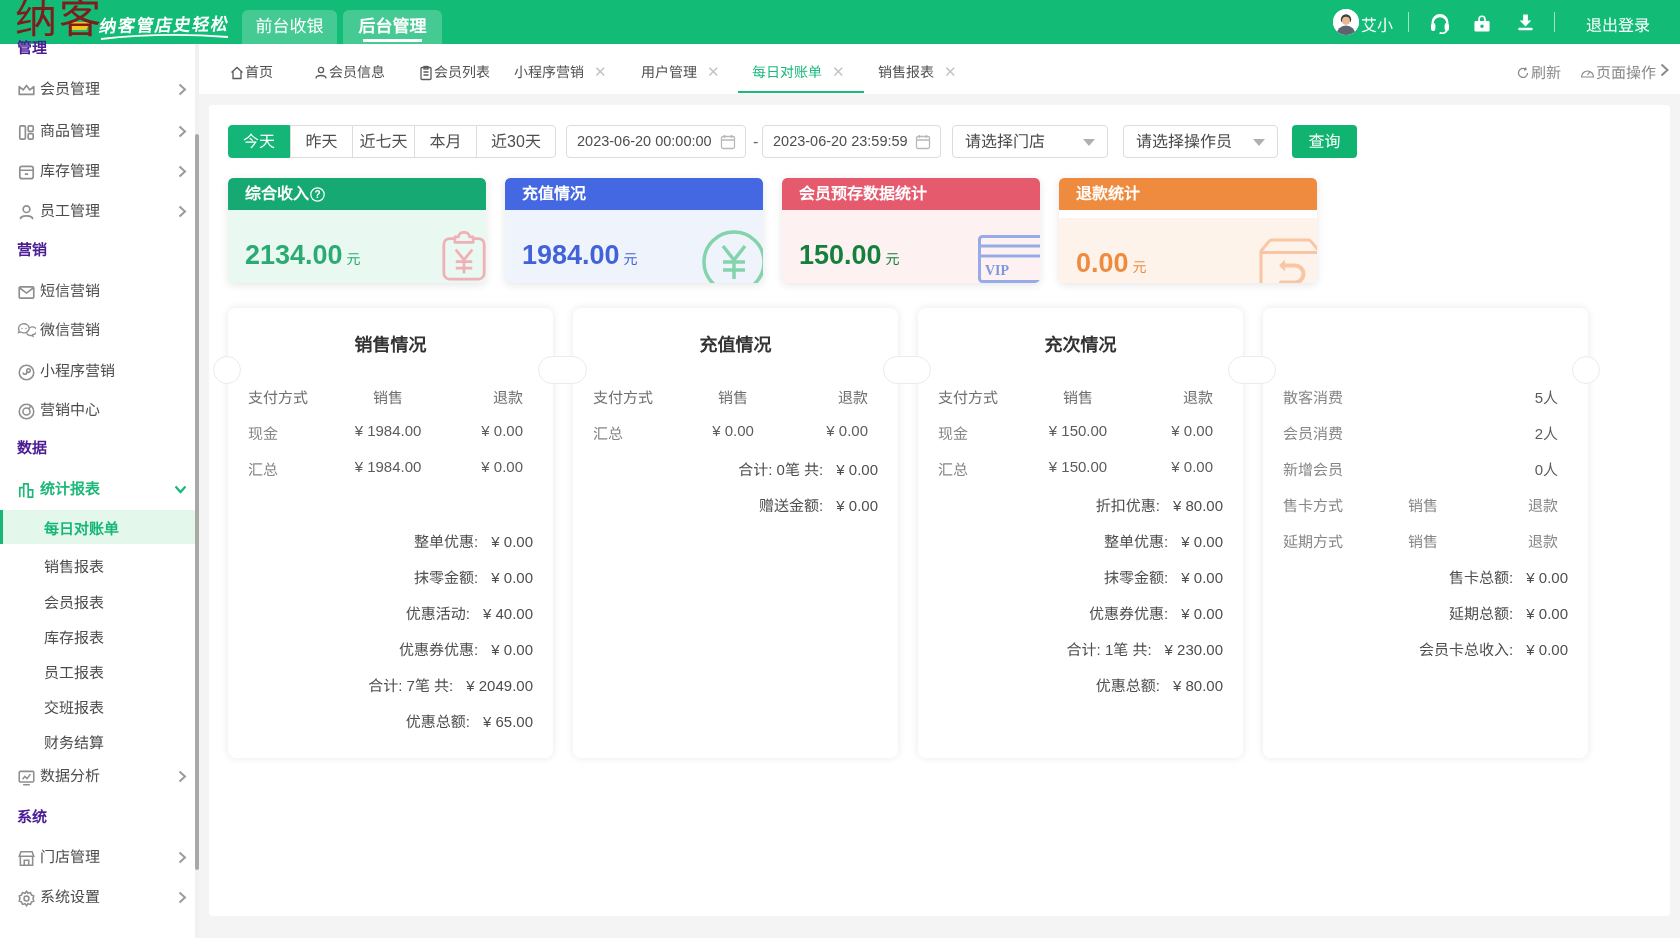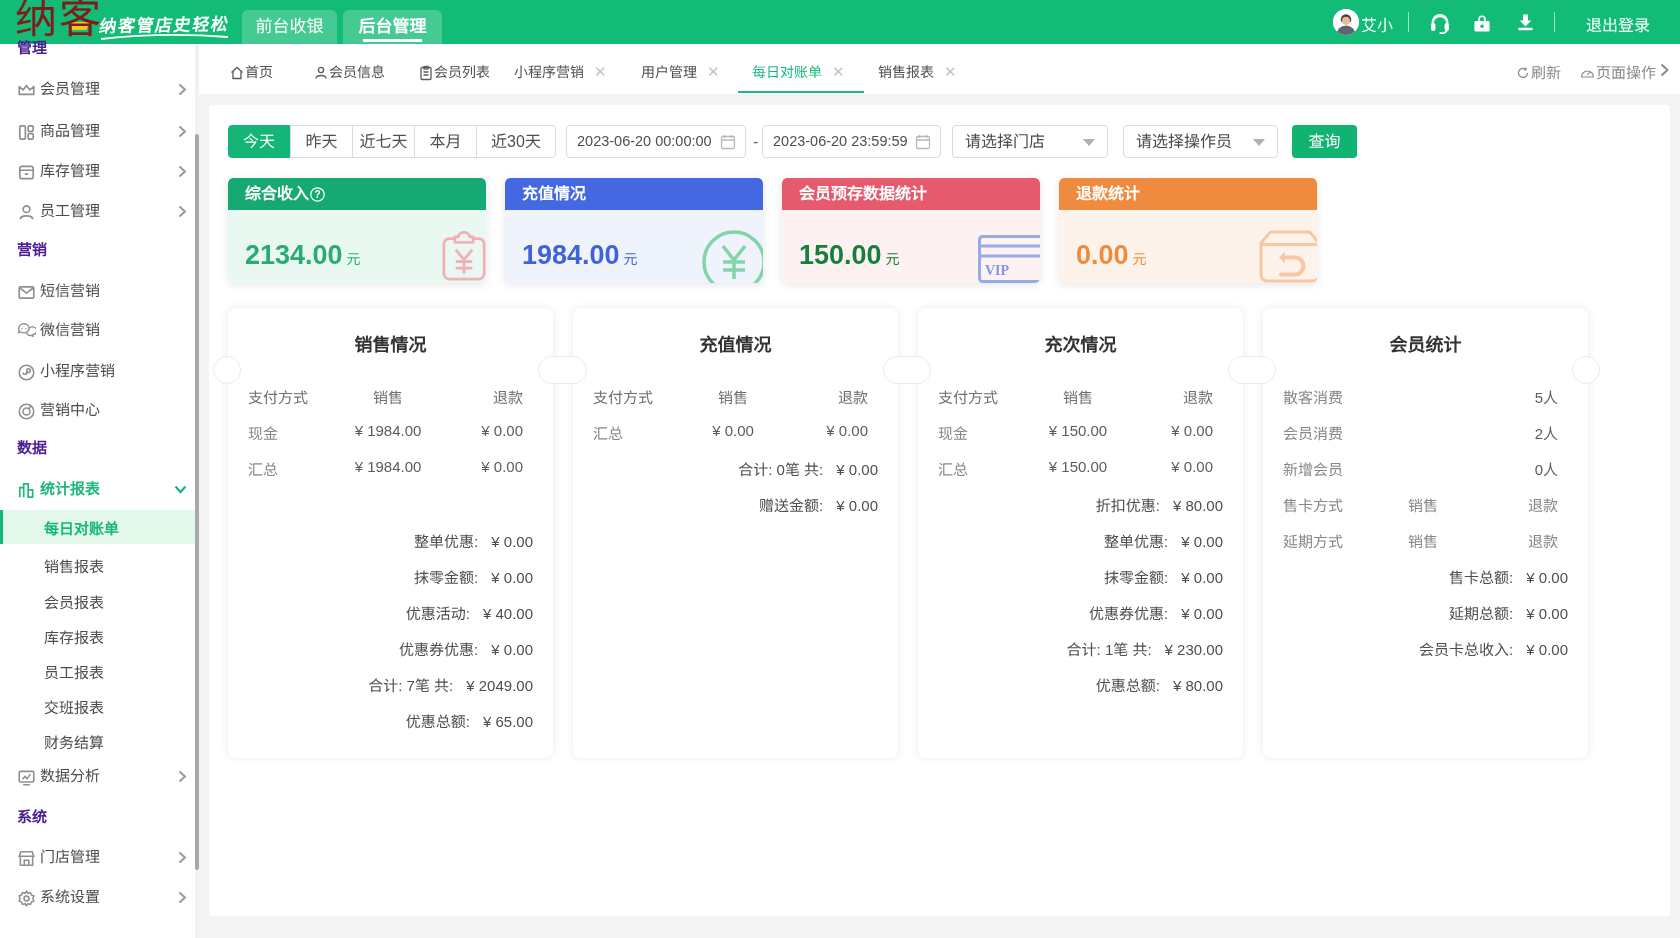--- a/index.html
+++ b/index.html
@@ -361,21 +361,21 @@
             <g stroke="#96abe8" stroke-width="3" fill="none">
               <rect x="1.5" y="1.5" width="76" height="45" rx="3"></rect>
               <path d="M1.5 11 L70 11 M1.5 21 L70 21"></path>
               <text x="7" y="40" font-size="14" font-weight="bold" fill="#7f97e0" stroke="none" font-family="Liberation Serif">VIP</text>
             </g>
           </svg>
       </div>
     </div>
     <div class="scard" style="left:850px;">
       <div class="hd" style="background:#ef8b3e;">退款统计</div>
-      <div class="bd" style="background:#fdf3ea;">
+      <div class="bd" style="background:#fdf3ea;margin-top:8px;">
         <div class="num" style="color:#ef8b3e;">0.00<span class="yuan">元</span></div>
         <svg class="scic" style="right:-6px;bottom:0;" width="64" height="53" viewBox="0 0 64 53">
             <g stroke="#f8c6a4" stroke-width="3" fill="none">
               <path d="M13 2 L49 2 a4 4 0 0 1 3.2 1.6 L60 13 L60 45 a6 6 0 0 1 -6 6 L8 51 a6 6 0 0 1 -6 -6 L2 13 L9.8 3.6 A4 4 0 0 1 13 2 Z M2 14.5 L60 14.5" stroke-linejoin="round"></path>
               <path d="M20 27.5 L26 21.5 L26 33.5 Z" fill="#f8c6a4" stroke="none"></path>
               <path d="M24 27.5 L36 27.5 a8.5 8.5 0 0 1 0 17 L22 44.5" stroke-width="4" stroke-linecap="round"></path>
             </g>
           </svg>
       </div>
     </div>
@@ -465,21 +465,20 @@
           <span class="rv">优惠券优惠:<b>¥ 0.00</b></span>
         </div>
       <div class="prow" style="top:330px;">
           <span class="rv">合计: 1笔 共:<b>¥ 230.00</b></span>
         </div>
       <div class="prow" style="top:366px;">
           <span class="rv">优惠总额:<b>¥ 80.00</b></span>
         </div>
     </div>
     <div class="panel" style="left:1054px;">
-      <h3>会员统计</h3>
       <div class="prow" style="top:78px;">
           <span class="c1">散客消费</span>
           <span class="c3">5人</span>
         </div>
       <div class="prow" style="top:114px;">
           <span class="c1">会员消费</span>
           <span class="c3">2人</span>
         </div>
       <div class="prow" style="top:150px;">
           <span class="c1">新增会员</span>

